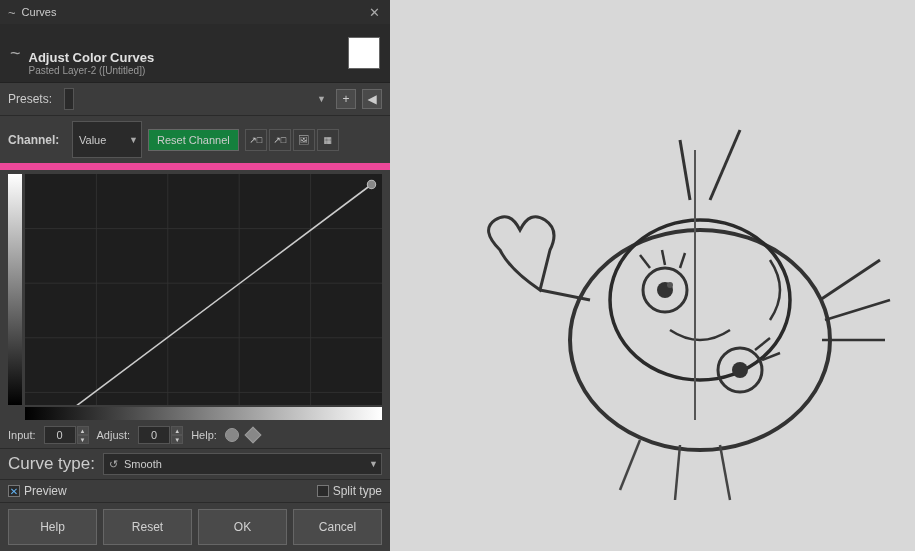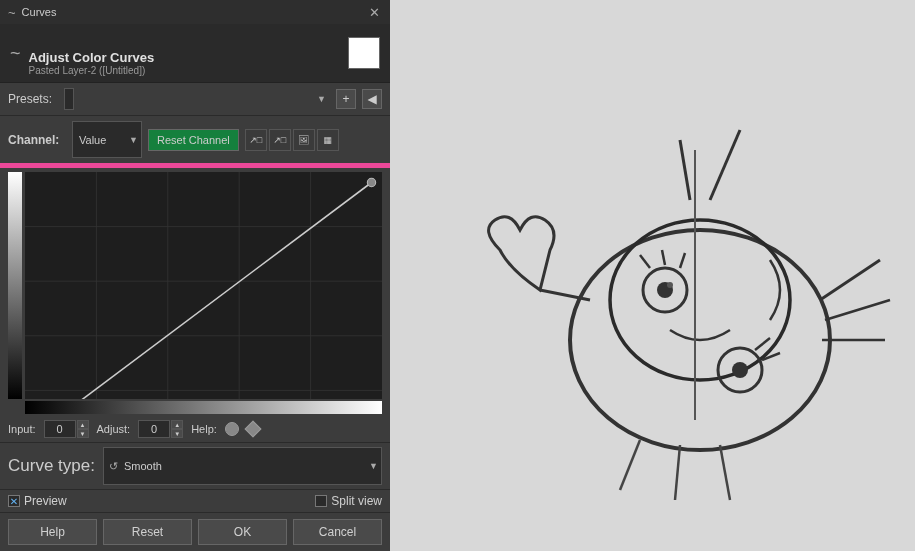--- a/index.html
+++ b/index.html
@@ -132,21 +132,21 @@
       flex-shrink: 0;
     }
 
     
     .channel-row {
       display: flex;
       align-items: center;
       padding: 5px 8px;
       gap: 6px;
       background: #3c3c3c;
-      border-bottom: 5px solid #ec4899;
+      border-bottom: 7px solid #ec4899;
     }
     .channel-label {
       color: #ccc;
       font-size: 12px;
       font-weight: bold;
       min-width: 58px;
     }
     .channel-select-wrapper {
       position: relative;
       display: flex;
@@ -289,21 +289,21 @@
       flex: 1;
       position: relative;
       display: flex;
       align-items: center;
     }
     .curve-type-select {
       flex: 1;
       background: #2a2a2a;
       border: 1px solid #555;
       color: #ccc;
-      height: 38px;
+      height: 22px;
       font-size: 11px;
       padding: 0 4px;
       appearance: none;
     }
     .curve-type-select-wrapper::after {
       content: '▼';
       position: absolute;
       right: 4px;
       top: 50%;
       transform: translateY(-50%);
@@ -357,21 +357,21 @@
     .button-row {
       display: flex;
       align-items: center;
       padding: 6px 8px;
       gap: 6px;
       border-top: 1px solid #2a2a2a;
       background: #3c3c3c;
     }
     .action-btn {
       flex: 1;
-      height: 26px;
+      height: 36px;
       background: #4a4a4a;
       border: 1px solid #666;
       color: #d0d0d0;
       font-size: 12px;
       cursor: pointer;
       display: flex;
       align-items: center;
       justify-content: center;
     }
 
@@ -508,21 +508,21 @@
     </div>
   </div>
 
   <div class="preview-row">
     <div class="preview-check">
       <div class="checkbox">✕</div>
       <span>Preview</span>
     </div>
     <div class="split-view-check">
       <div class="split-checkbox"></div>
-      <span>Split view</span>
+      <span>Split type</span>
     </div>
   </div>
 
   <div class="button-row">
     <button class="action-btn">Help</button>
     <button class="action-btn">Reset</button>
     <button class="action-btn">OK</button>
     <button class="action-btn">Cancel</button>
   </div>
 </div>

